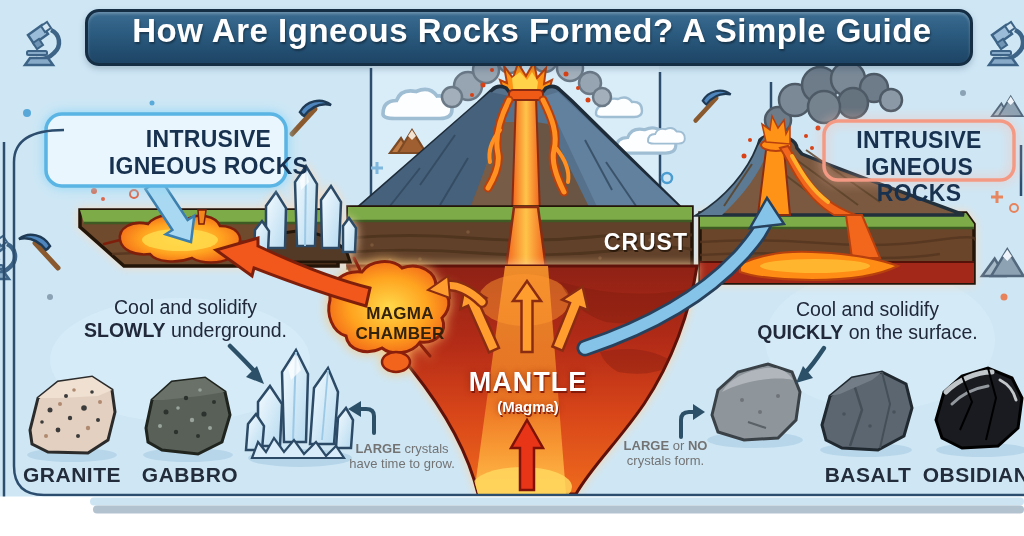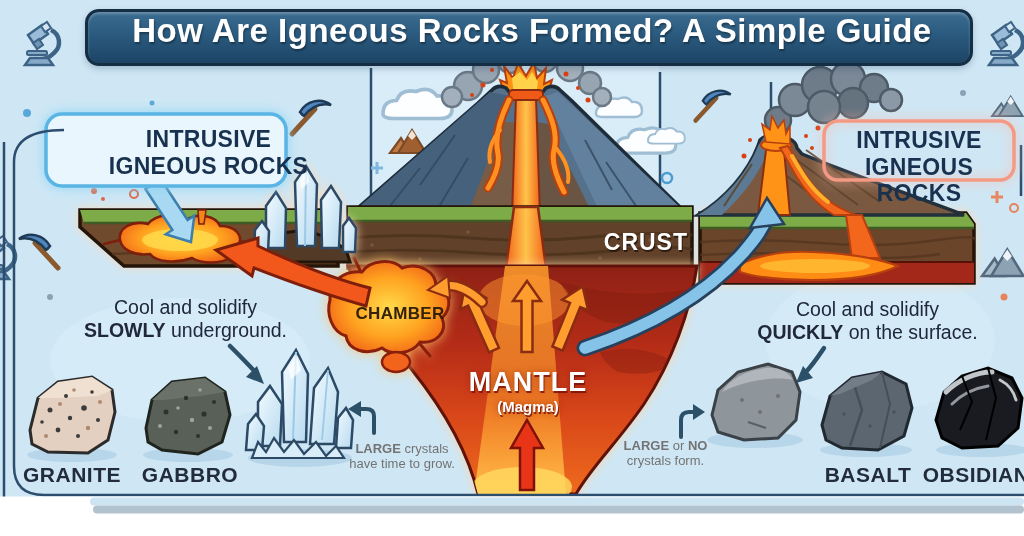--- a/index.html
+++ b/index.html
@@ -475,20 +475,21 @@
 </div>
 
 <div class="txt callout-text" style="left:822px;top:127px;width:194px;">
   <div>INTRUSIVE</div>
   <div>IGNEOUS ROCKS</div>
 </div>
 
 <div class="txt crust-label" style="left:588px;top:229px;width:100px;text-align:right;">CRUST</div>
 
 <div class="txt chamber-label" style="left:338px;top:304px;width:124px;">
+  <div>MAGMA</div>
   <div>CHAMBER</div>
 </div>
 
 <div class="txt" style="left:448px;top:367px;width:160px;">
   <div class="mantle-l1">MANTLE</div>
   <div class="mantle-l2">(Magma)</div>
 </div>
 
 <div class="txt note" style="left:58px;top:296px;width:255px;">
   <div><span>Cool and solidify</span></div>

